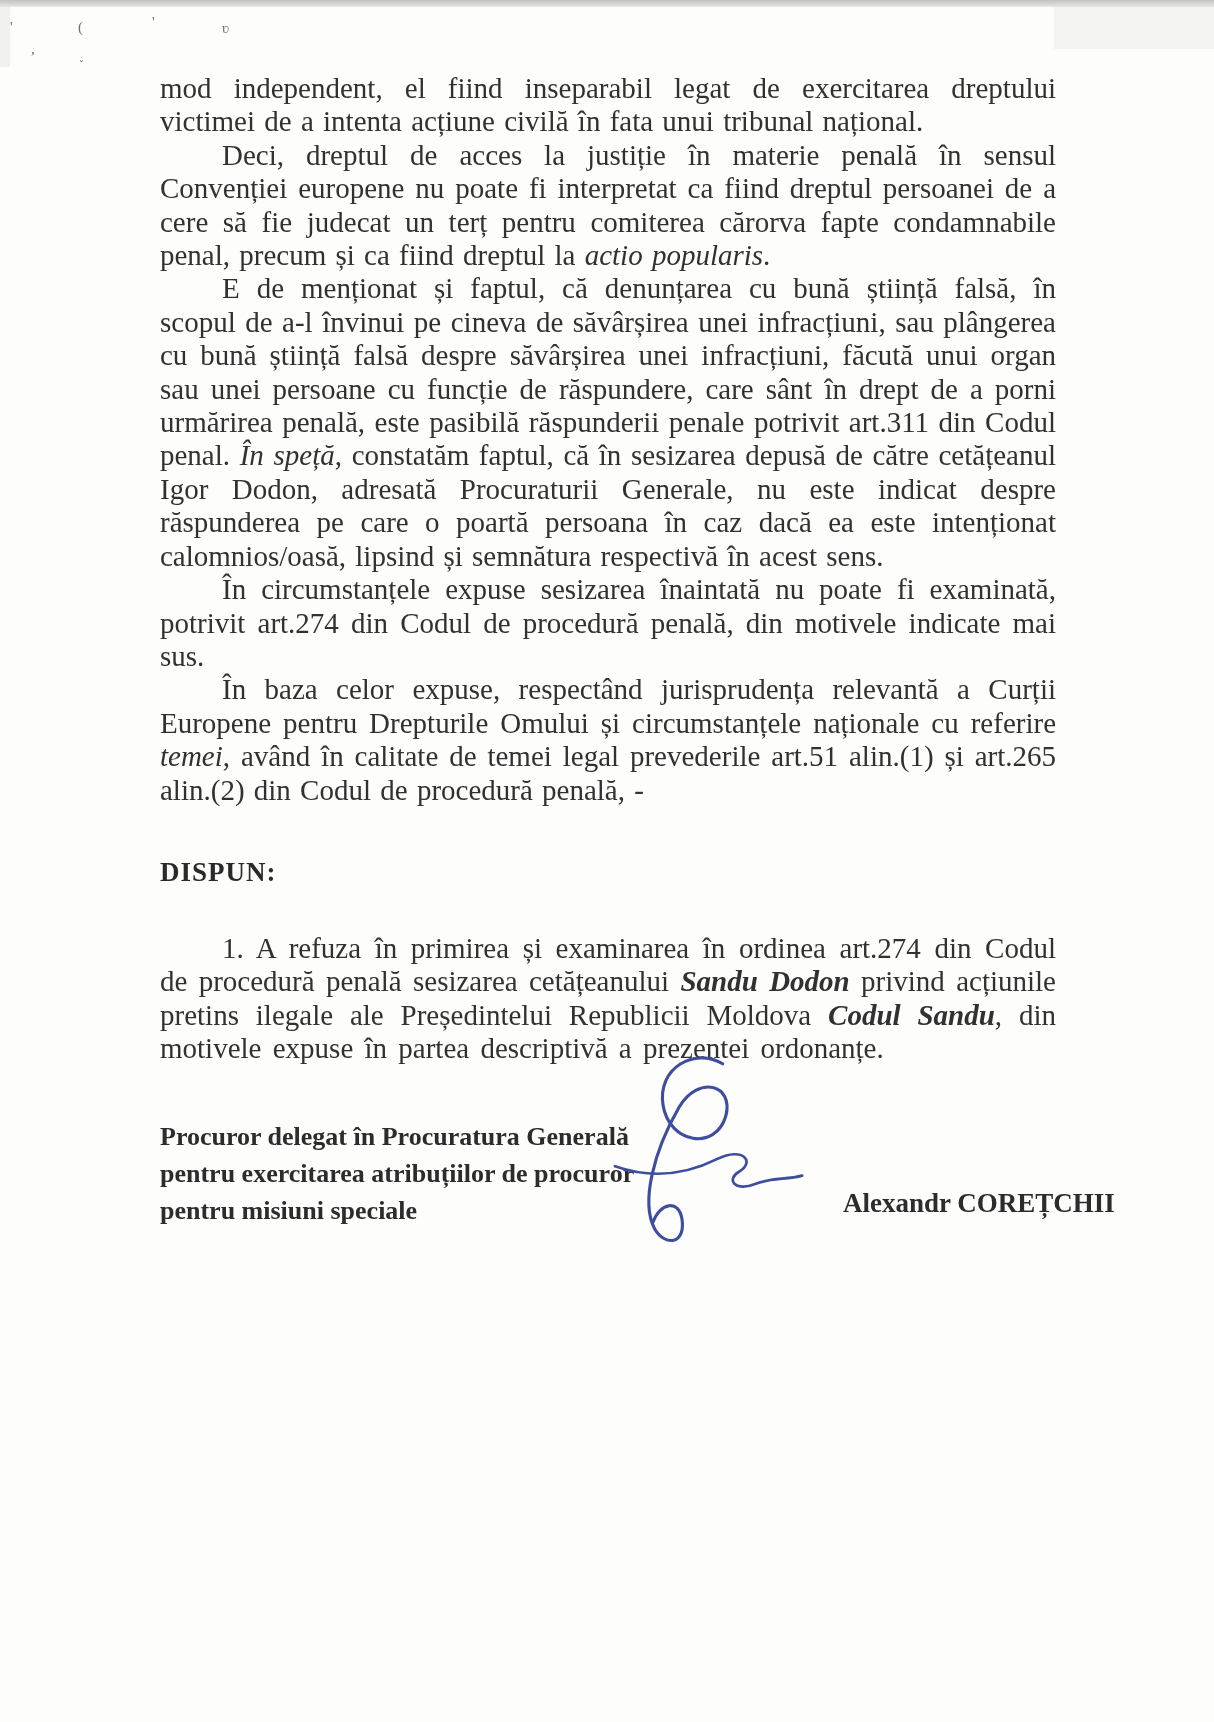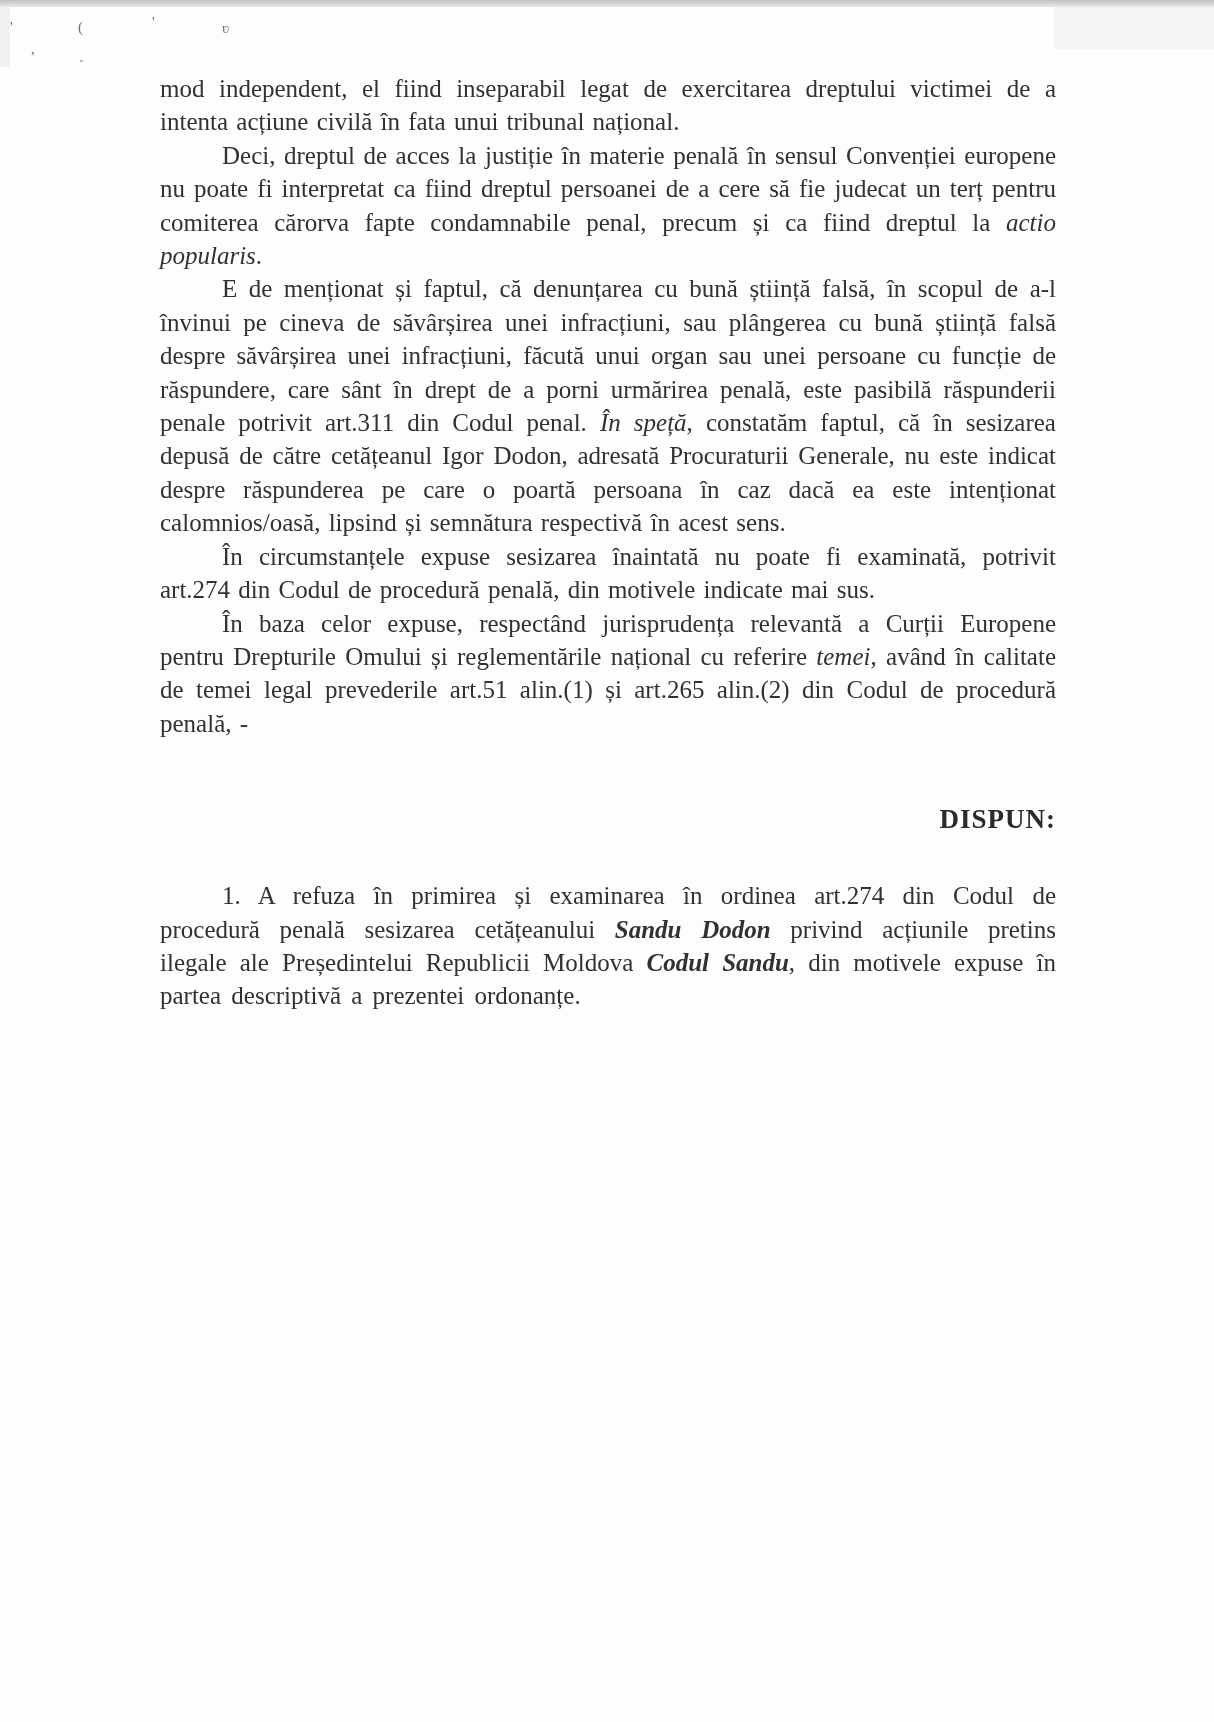--- a/index.html
+++ b/index.html
@@ -35,33 +35,33 @@
     line-height: 1;
     user-select: none;
   }
   .content {
     position: absolute;
     left: 160px;
     top: 72px;
     width: 896px;
   }
   .para {
-    font-size: 25px;
+    font-size: 29px;
     line-height: 33.4px;
     text-align: justify;
     color: #313131;
     word-spacing: 2px;
   }
   .para.indent { text-indent: 62px; }
   .it { font-style: italic; }
   .bd { font-weight: bold; }
   .heading {
-    margin-top: 64px;
+    margin-top: 50px;
     margin-bottom: 44px;
-    text-align: right;
+    text-align: left;
     font-weight: bold;
     font-size: 27px;
     letter-spacing: 1px;
     color: #2a2a2a;
   }
   .order-list .para { word-spacing: 4px; }
   .sig-area {
     position: absolute;
     left: 0; top: 1110px;
     width: 1214px; height: 220px;
@@ -107,24 +107,38 @@
       <span class="speck" style="left: 152px; top: 15px;">'</span>
       <span class="speck" style="left: 222px; top: 21px;">ʋ</span>
     </div>
 
   <div class="content">
     <div id="body-paragraphs">
         <p class="para"><span>mod independent, el fiind inseparabil legat de exercitarea dreptului victimei de a intenta acțiune civilă în fata unui tribunal național.</span></p>
         <p class="para indent"><span>Deci, dreptul de acces la justiție în materie penală în sensul Convenției europene nu poate fi interpretat ca fiind dreptul persoanei de a cere să fie judecat un terț pentru comiterea cărorva fapte condamnabile penal, precum și ca fiind dreptul la </span><span class="it">actio popularis</span><span>.</span></p>
         <p class="para indent"><span>E de menționat și faptul, că denunțarea cu bună știință falsă, în scopul de a-l învinui pe cineva de săvârșirea unei infracțiuni, sau plângerea cu bună știință falsă despre săvârșirea unei infracțiuni, făcută unui organ sau unei persoane cu funcție de răspundere, care sânt în drept de a porni urmărirea penală, este pasibilă răspunderii penale potrivit art.311 din Codul penal. </span><span class="it">În speță</span><span>, constatăm faptul, că în sesizarea depusă de către cetățeanul Igor Dodon, adresată Procuraturii Generale, nu este indicat despre răspunderea pe care o poartă persoana în caz dacă ea este intenționat calomnios/oasă, lipsind și semnătura respectivă în acest sens.</span></p>
         <p class="para indent"><span>În circumstanțele expuse sesizarea înaintată nu poate fi examinată, potrivit art.274 din Codul de procedură penală, din motivele indicate mai sus.</span></p>
-        <p class="para indent"><span>În baza celor expuse, respectând jurisprudența relevantă a Curții Europene pentru Drepturile Omului și reglementările național cu referire </span><span class="it">temei</span><span>, având în calitate de temei legal prevederile art.51 alin.(1) și art.265 alin.(2) din Codul de procedură penală, -</span></p>
+        <p class="para indent"><span>În baza celor expuse, respectând jurisprudența relevantă a Curții Europene pentru Drepturile Omului și circumstanțele naționale cu referire </span><span class="it">temei</span><span>, având în calitate de temei legal prevederile art.51 alin.(1) și art.265 alin.(2) din Codul de procedură penală, -</span></p>
       </div>
 
     <div class="heading">DISPUN:</div>
 
     <div id="order-list" class="order-list">
         <p class="para indent"><span>1. A refuza în primirea și examinarea în ordinea art.274 din Codul de procedură penală sesizarea cetățeanului </span><span class="it bd">Sandu Dodon</span><span> privind acțiunile pretins ilegale ale Președintelui Republicii Moldova </span><span class="it bd">Codul Sandu</span><span>, din motivele expuse în partea descriptivă a prezentei ordonanțe.</span></p>
       </div>
   </div>
 
+  <div class="sig-area">
+    <div class="sig-titles">
+      <div class="sig-title-line">Procuror delegat în Procuratura Generală</div>
+      <div class="sig-title-line">pentru exercitarea atribuțiilor de procuror</div>
+      <div class="sig-title-line">pentru misiuni speciale</div>
+    </div>
+
+    <svg class="sig-svg" viewBox="0 0 220 200">
+      <path d="M 125,18 C 98,2 62,22 68,58 C 74,94 118,102 128,68 C 136,38 102,28 83,60 C 60,100 46,150 60,176 C 70,193 90,191 86,166 C 83,148 66,150 58,170" fill="none" stroke-width="3" stroke-linecap="round" stroke="#3e4d9e"></path>
+      <path d="M 22,116 C 62,130 96,121 120,109 C 145,97 156,112 141,121 C 128,128 136,141 156,133 C 171,127 186,129 201,125" fill="none" stroke-width="2.6" stroke-linecap="round" stroke="#3e4d9e"></path>
+    </svg>
+
+    <div class="sig-name">Alexandr COREȚCHII</div>
+  </div>
 
 </div>
 
 </body></html>

